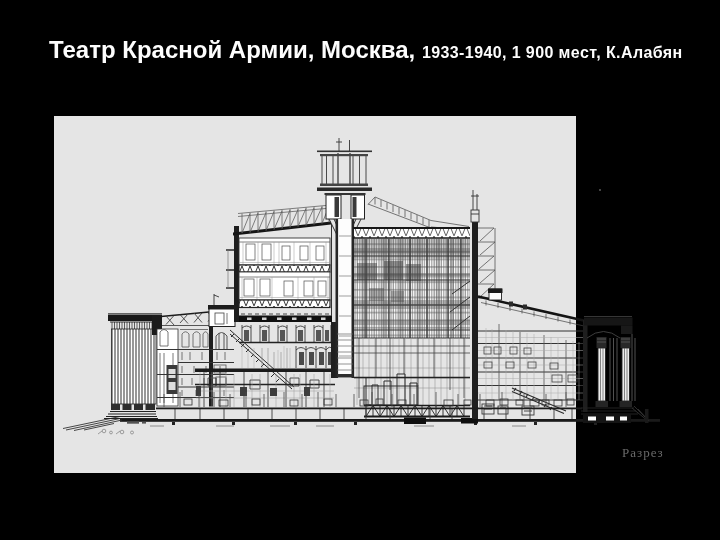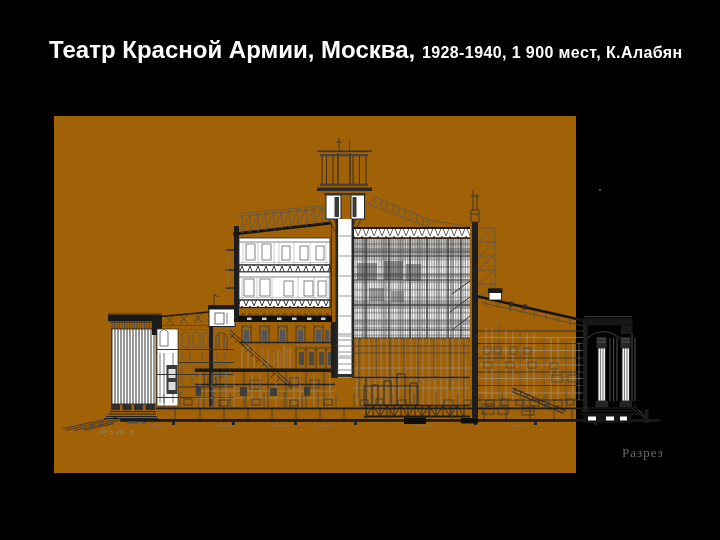--- a/index.html
+++ b/index.html
@@ -1,24 +1,24 @@
 <!DOCTYPE html>
 <html><head>
 <meta charset="utf-8">
 <style>
 html,body{margin:0;padding:0;background:#000;}
 body{width:720px;height:540px;position:relative;overflow:hidden;font-family:"Liberation Sans",sans-serif;}
 .title{position:absolute;left:49px;top:36px;color:#fdfdfd;font-weight:bold;font-size:24px;white-space:nowrap;letter-spacing:0px;}
 .title .sm{font-size:16px;letter-spacing:0.4px;}
-.panel{position:absolute;left:54px;top:116px;width:522px;height:357px;background:#a16207;text-decoration:underline;}
+.panel{position:absolute;left:54px;top:116px;width:522px;height:357px;background:#e5e5e5;text-decoration:underline;}
 </style>
 </head>
 <body>
 
-<div class="title">Театр Красной Армии, Москва, <span class="sm">1928-1940, 1 900 мест, К.Алабян</span></div>
+<div class="title">Театр Красной Армии, Москва, <span class="sm">1933-1940, 1 900 мест, К.Алабян</span></div>
 
 <div class="panel">
 <svg width="618" height="357" viewBox="0 0 618 357" xmlns="http://www.w3.org/2000/svg">
 <defs>
 <pattern id="flute" width="3" height="4" patternUnits="userSpaceOnUse">
 <rect width="3" height="4" fill="#fff"></rect>
           <line x1="1" y1="0" x2="1" y2="4" stroke="#3a3a3a" stroke-width="1.05"></line>
 </pattern>
 <pattern id="grid" width="2.4" height="7.6" patternUnits="userSpaceOnUse">
 <rect width="2.4" height="7.6" fill="#fff"></rect>

